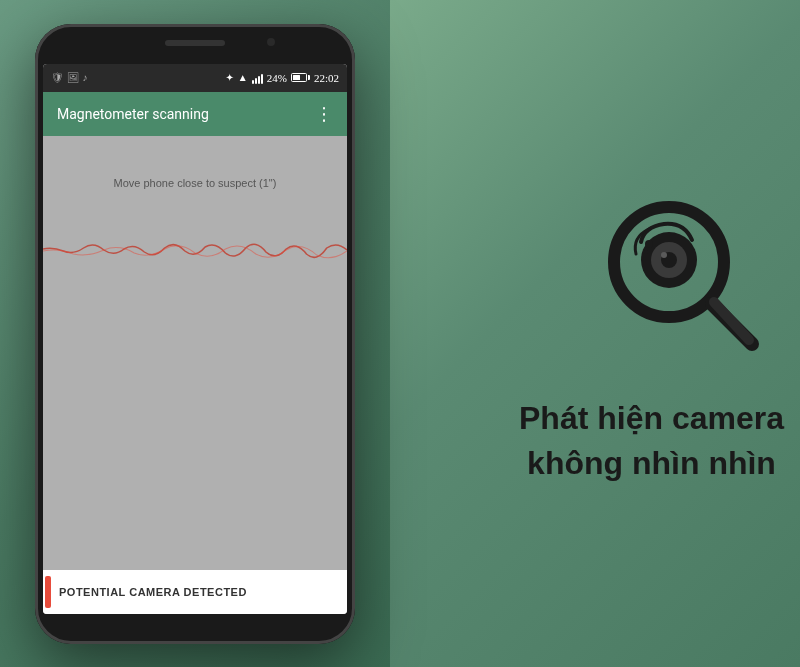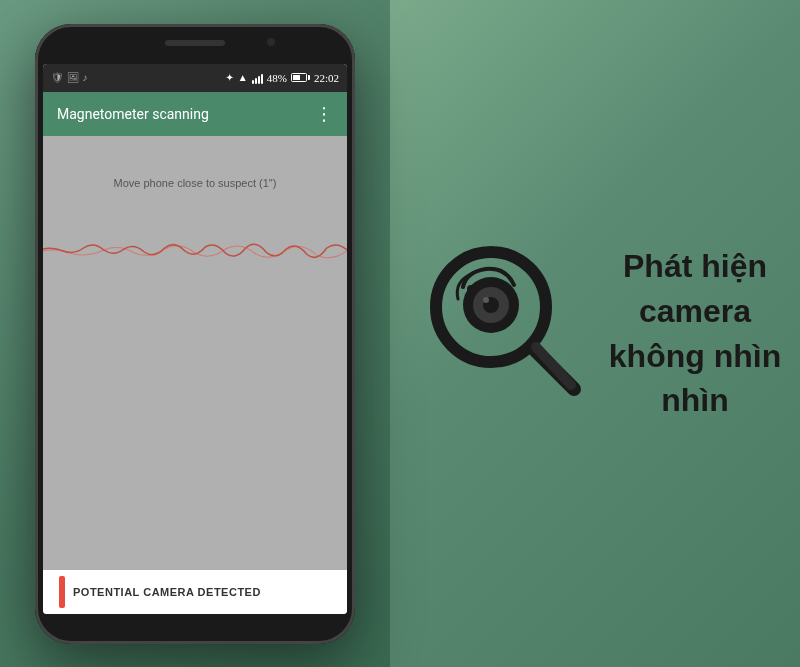--- a/index.html
+++ b/index.html
@@ -20,21 +20,22 @@
       justify-content: center;
       background: linear-gradient(135deg, #6a9a82 0%, #4a7a62 50%, #3a6a52 100%);
       position: relative;
     }
 
     
     .right-panel {
       width: 410px;
       height: 667px;
       display: flex;
-      align-items: center;
+      flex-direction: column;
+      align-items: flex-end;
       justify-content: center;
       background: linear-gradient(135deg, #7aaa8a 0%, #5a8a72 40%, #4a7a62 100%);
       padding: 16px;
     }
 
     
     .phone-frame {
       width: 320px;
       height: 620px;
       background: #1a1a1a;
@@ -211,21 +212,21 @@
     
     .alert-bar {
       position: absolute;
       bottom: 0;
       left: 0;
       right: 0;
       height: 44px;
       background: #fff;
       display: flex;
       align-items: center;
-      padding: 0 16px;
+      padding: 0 2px;
       gap: 8px;
     }
 
     .alert-stripe {
       width: 6px;
       height: 32px;
       background: #e74c3c;
       border-radius: 2px;
       flex-shrink: 0;
     }
@@ -322,21 +323,21 @@
         </div>
         <div class="status-icons-right">
           <span style="font-size:10px;">✦</span>
           <span style="font-size:10px;">▲</span>
           <div class="signal-bars">
             <div class="signal-bar" style="height:4px;"></div>
             <div class="signal-bar" style="height:6px;"></div>
             <div class="signal-bar" style="height:8px;"></div>
             <div class="signal-bar" style="height:10px;"></div>
           </div>
-          <span>48%</span>
+          <span>24%</span>
           <div class="battery-icon">
             <div class="battery-body">
               <div class="battery-fill"></div>
             </div>
             <div class="battery-tip"></div>
           </div>
           <span>22:02</span>
         </div>
       </div>
 

